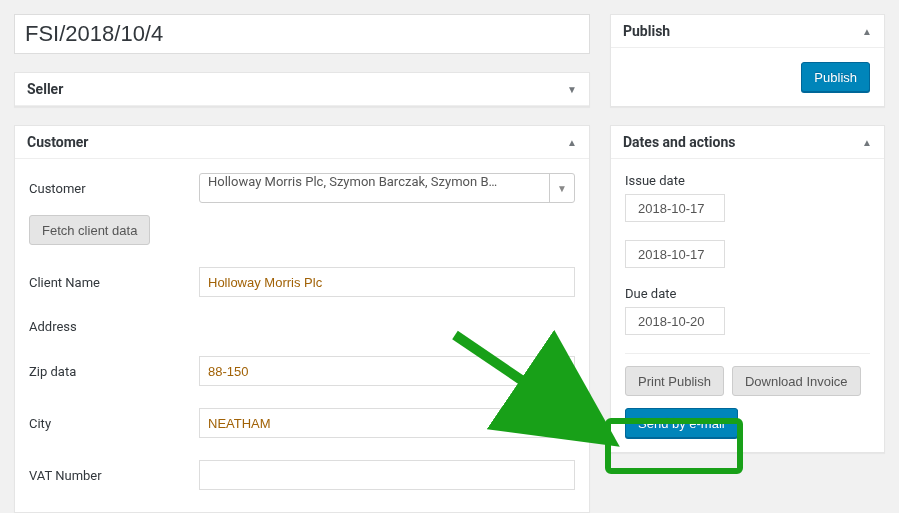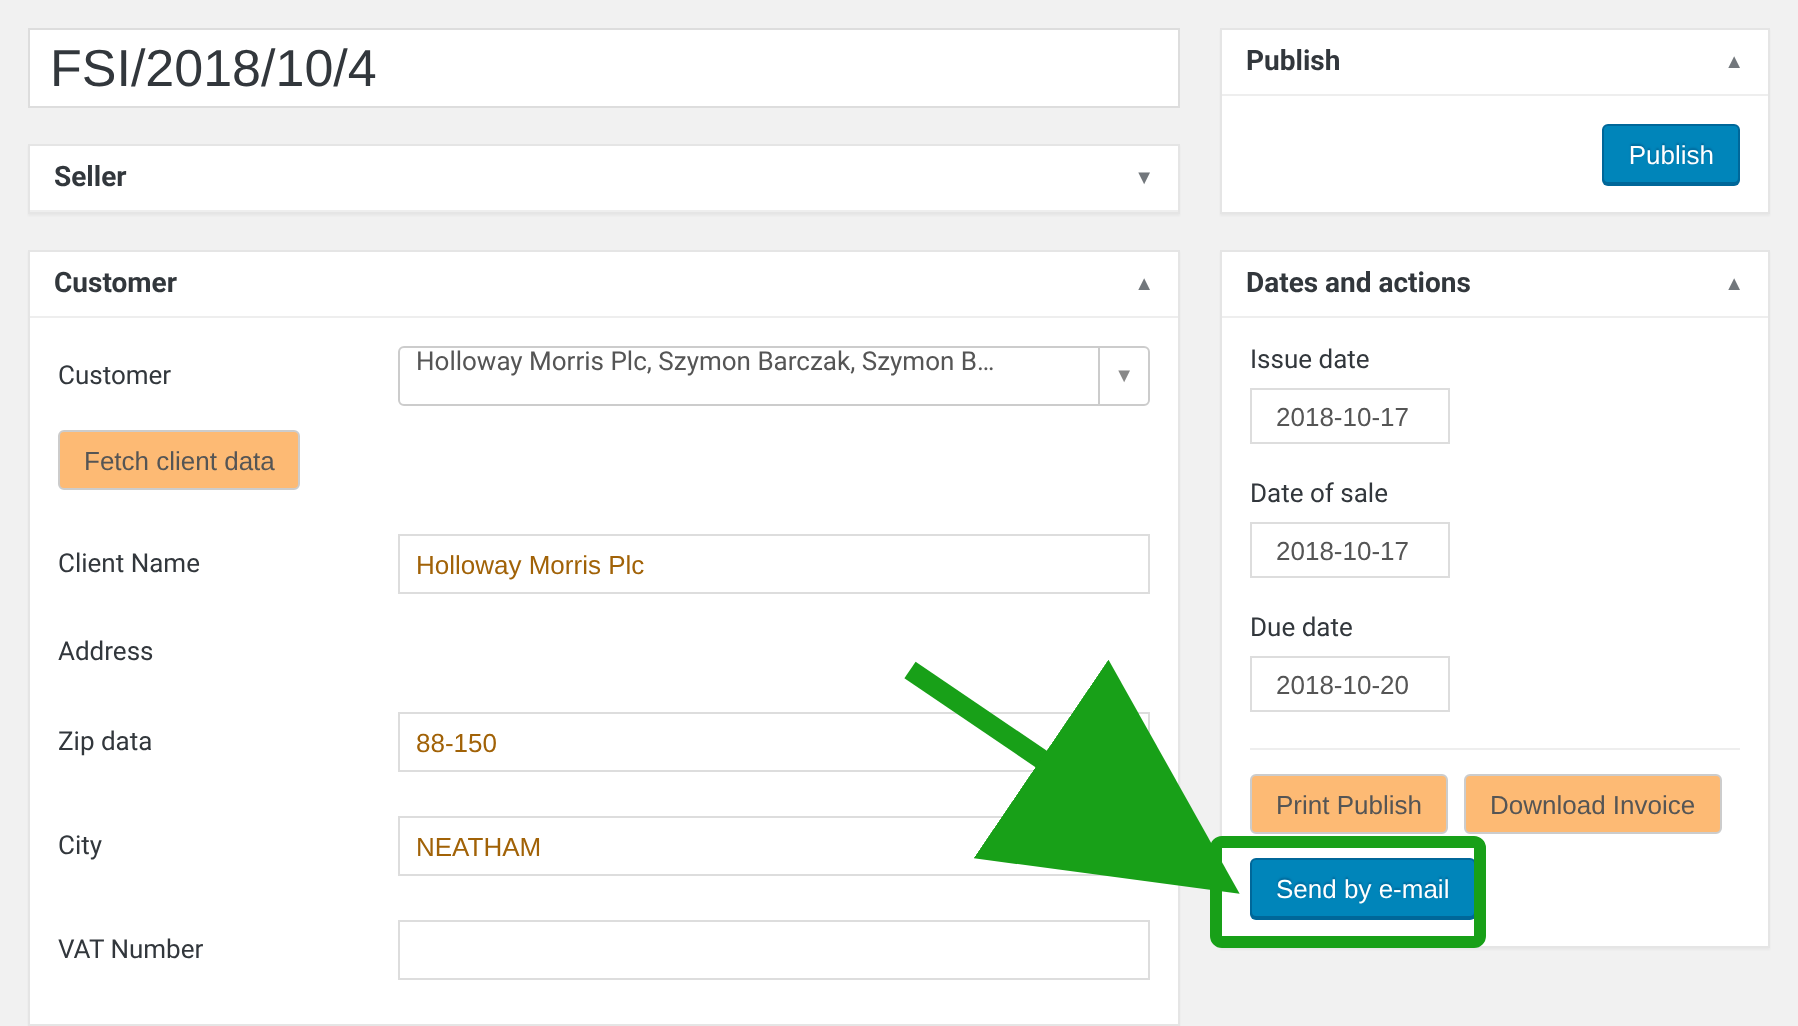--- a/index.html
+++ b/index.html
@@ -16,21 +16,21 @@
   }
   .layout {
     display: flex;
     padding: 14px;
     gap: 20px;
   }
   .main-col { flex: 1; display: flex; flex-direction: column; gap: 18px; }
   .side-col { width: 275px; display: flex; flex-direction: column; gap: 18px; }
   .title-input {
     width: 100%;
-    font-size: 26px;
+    font-size: 22px;
     padding: 4px 10px;
     height: 40px;
     border: 1px solid #ddd;
     background: #fff;
     color: #32373c;
   }
   .metabox {
     background: #fff;
     border: 1px solid #e5e5e5;
     box-shadow: 0 1px 1px rgba(0,0,0,0.04);
@@ -85,21 +85,21 @@
     margin-right: -8px;
     padding: 0 7px;
     height: 100%;
     display: flex;
     align-items: center;
     color: #888;
     font-size: 10px;
   }
   .btn {
     display: inline-block;
-    background: #fdba74;
+    background: #e5e5e5;
     border: 1px solid #ccc;
     color: #555;
     padding: 5px 12px;
     font-size: 13px;
     border-radius: 3px;
     cursor: pointer;
     height: 30px;
   }
   .btn-primary {
     background: #0085ba;
@@ -226,21 +226,20 @@
       <div class="metabox-header">
         <span>Dates and actions</span>
         <span class="tri">▲</span>
       </div>
       <div class="dates-body">
         <div class="date-block">
           <div class="date-label">Issue date</div>
           <input class="date-input" value="2018-10-17" style="">
         </div>
         <div class="date-block">
-          <div class="date-label">Date of sale</div>
           <input class="date-input" value="2018-10-17" style="">
         </div>
         <div class="date-block">
           <div class="date-label">Due date</div>
           <input class="date-input" value="2018-10-20" style="">
         </div>
         <div class="actions-row">
           <button class="btn">Print Publish</button>
           <button class="btn">Download Invoice</button>
         </div>

